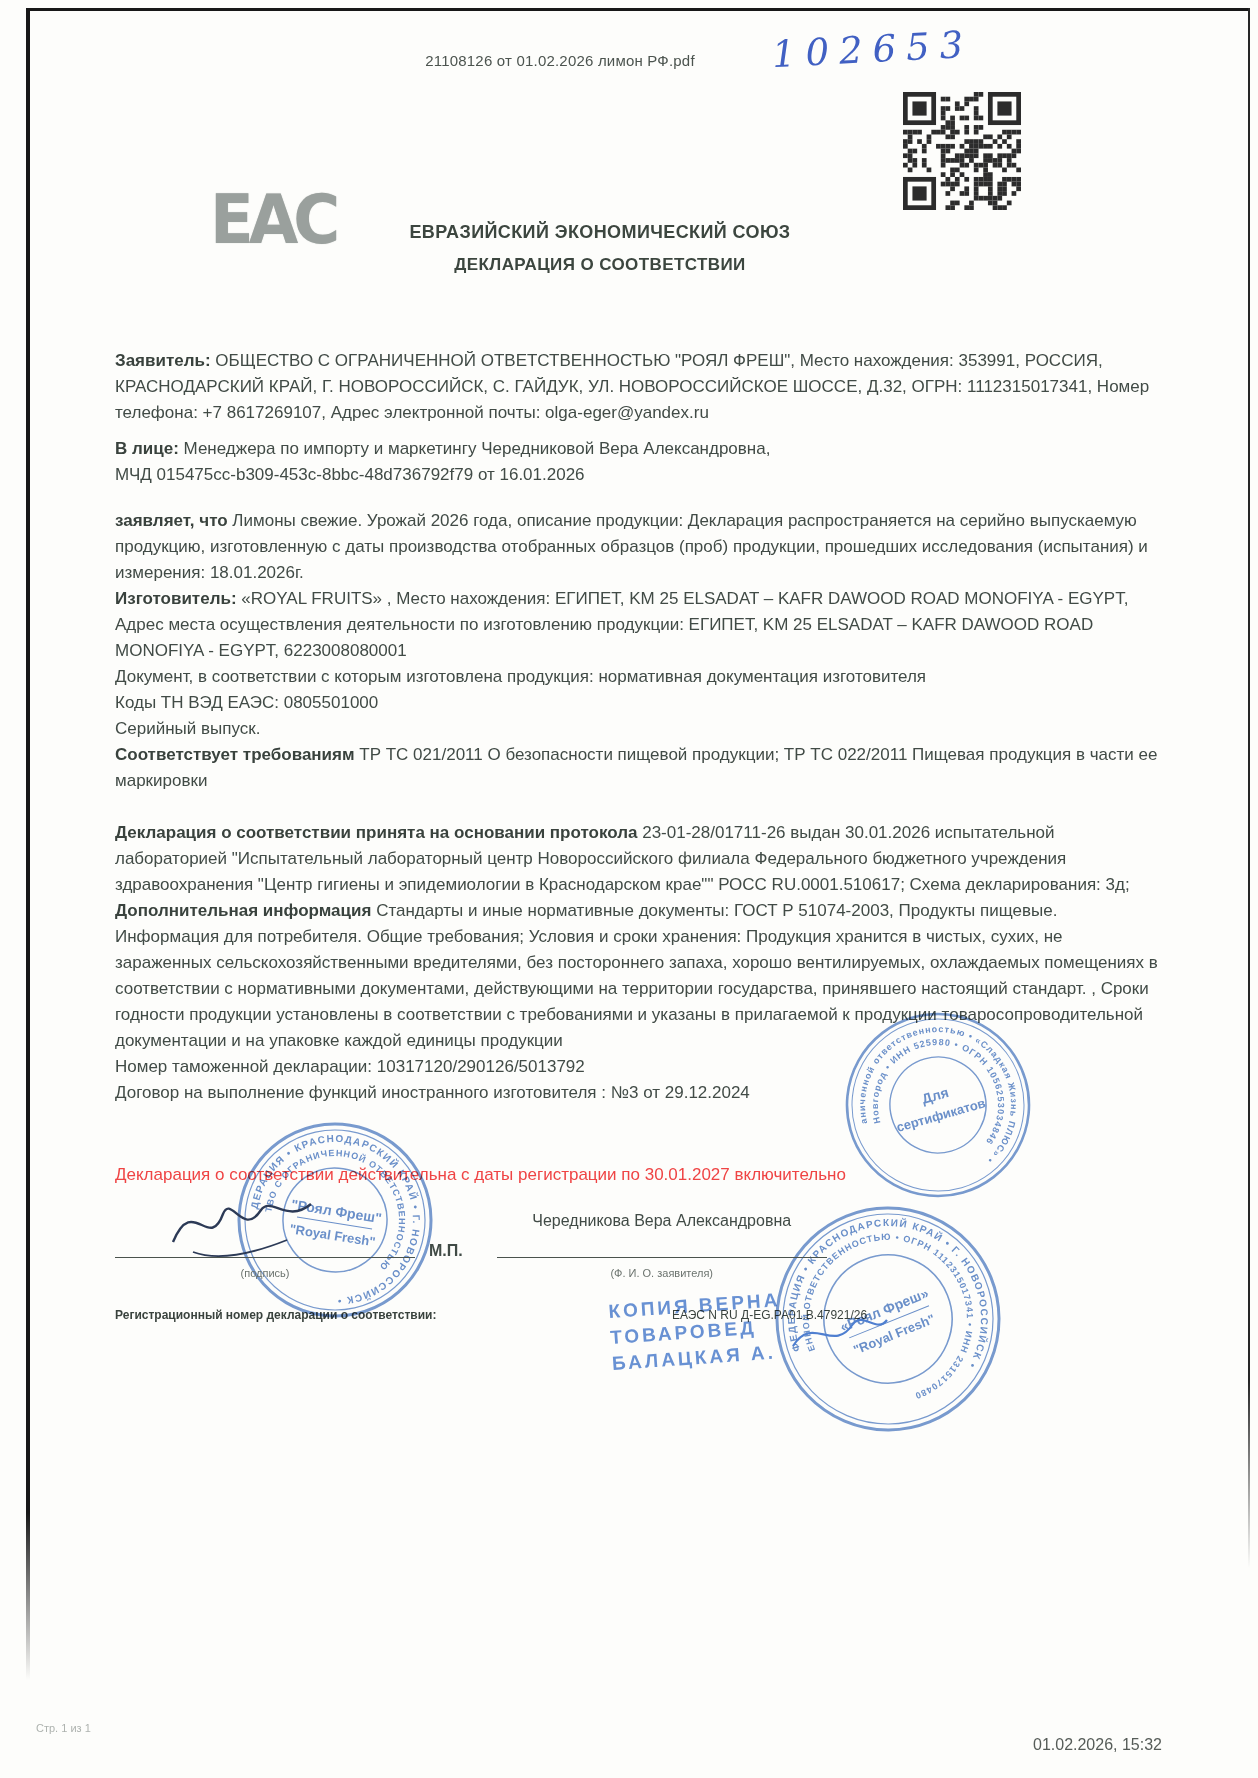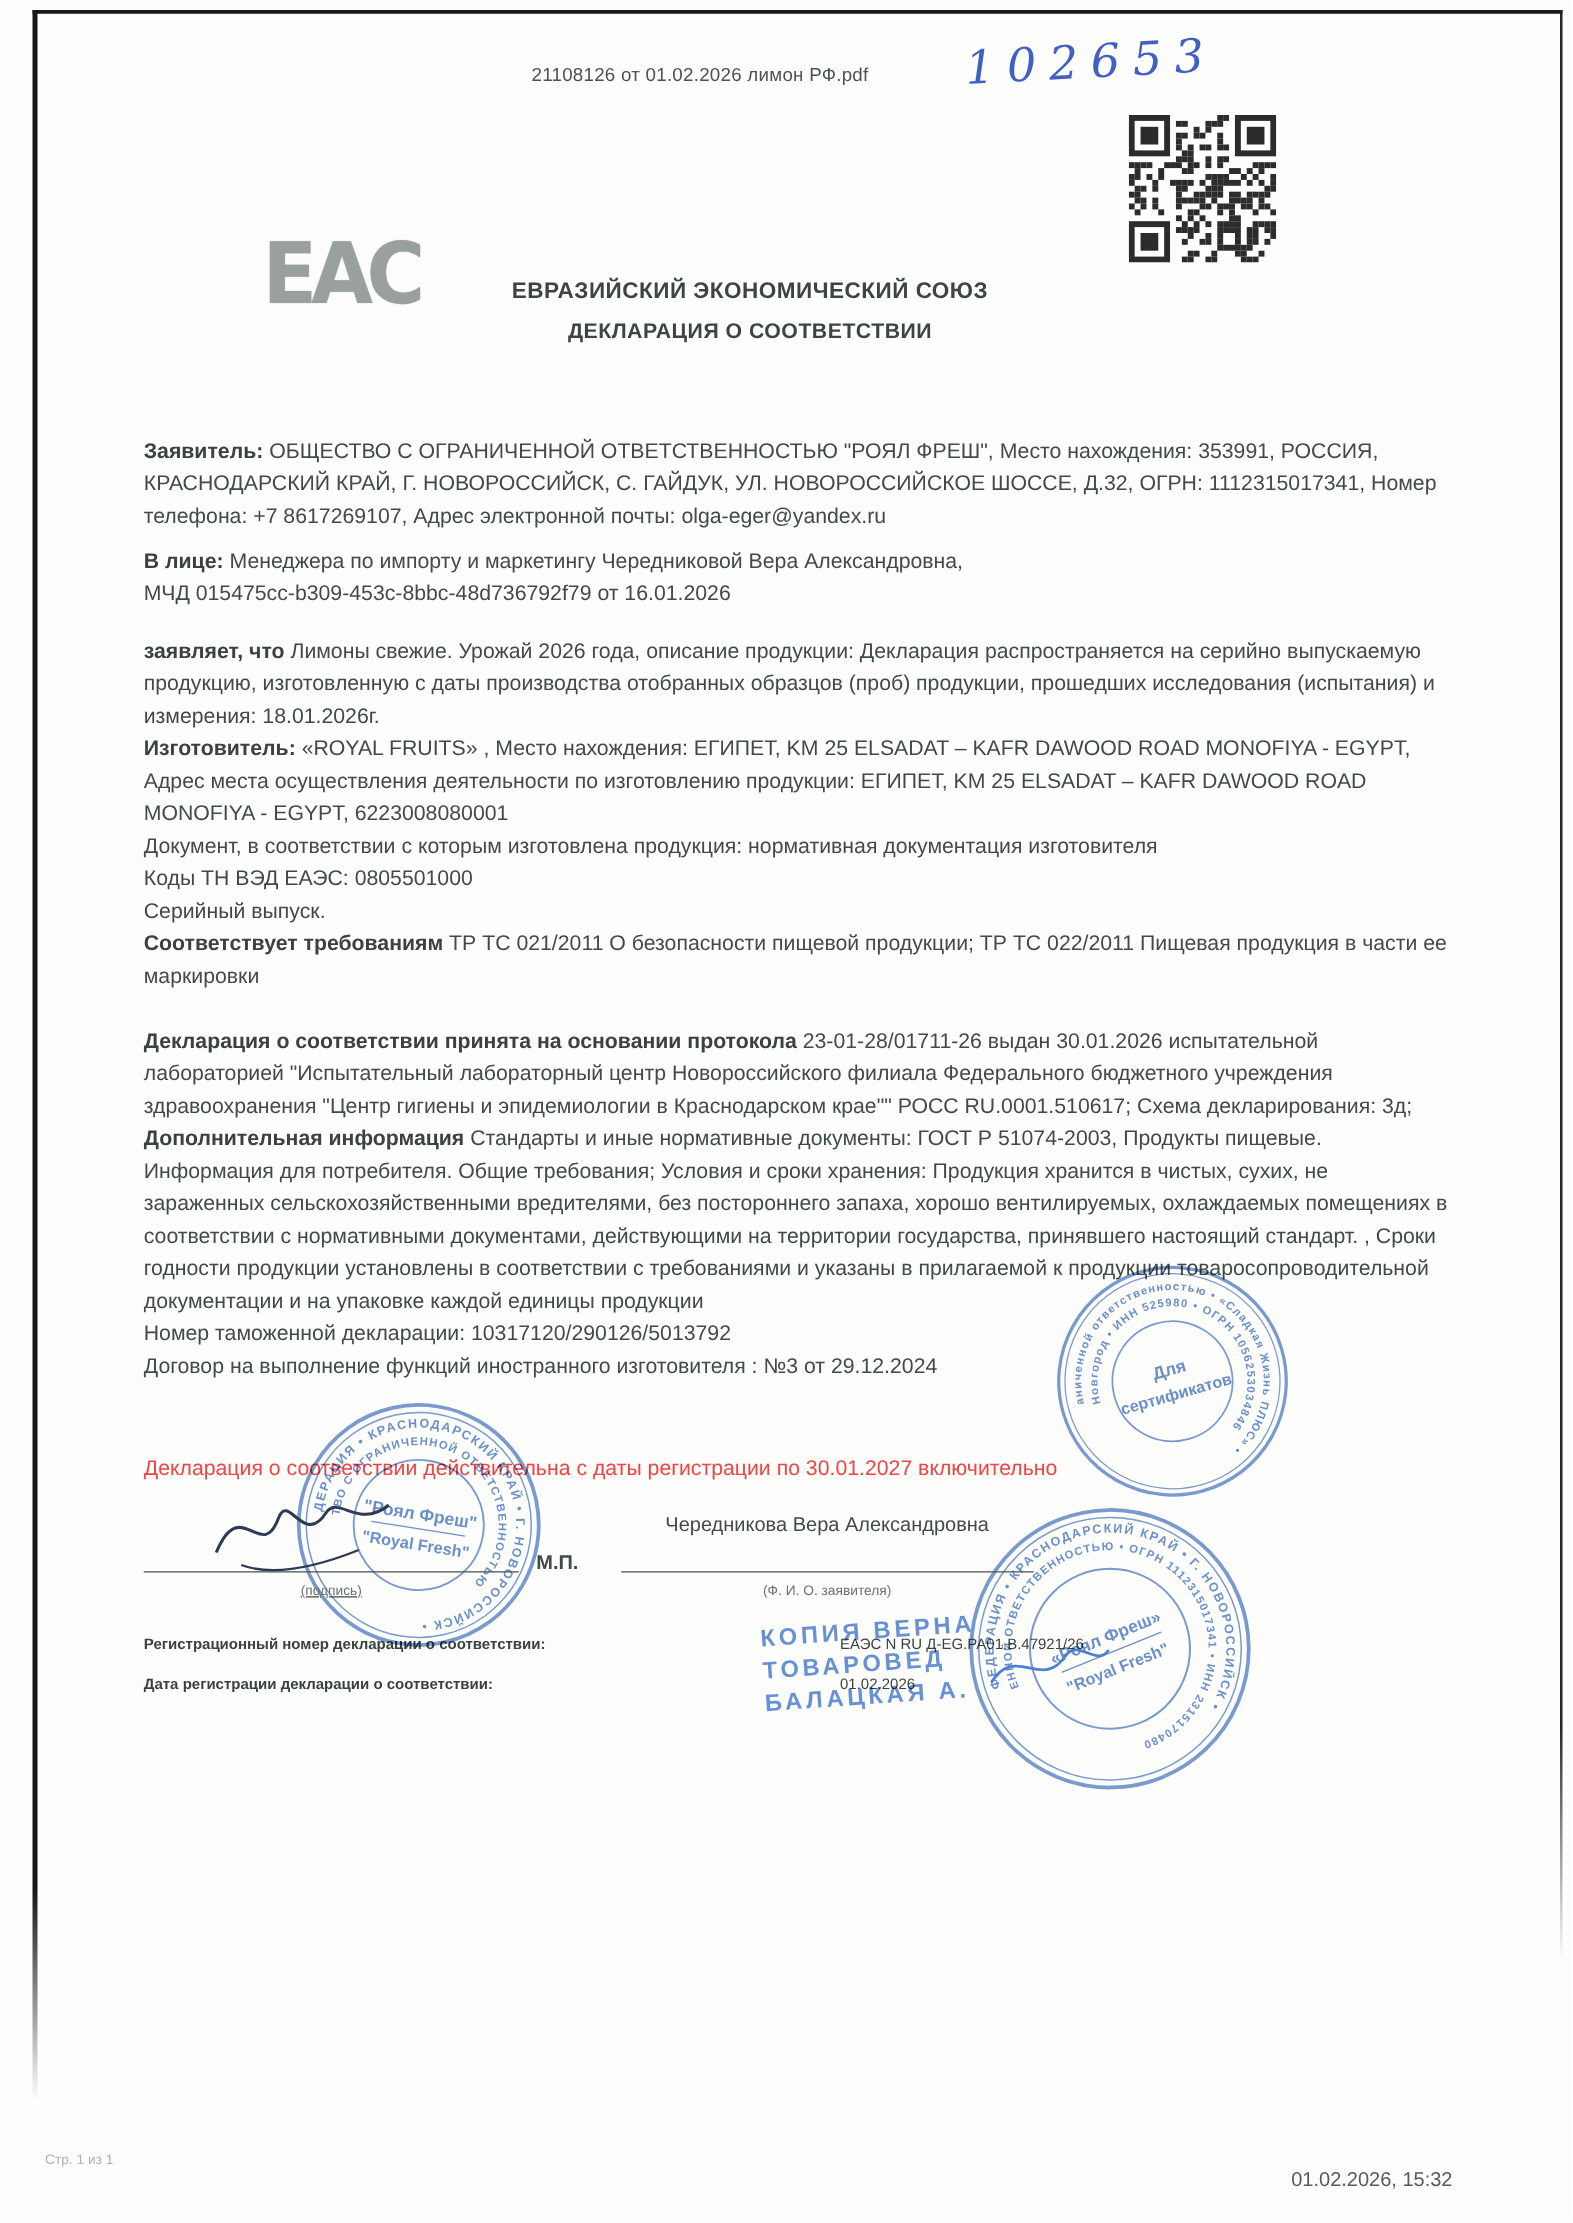--- a/index.html
+++ b/index.html
@@ -48,21 +48,21 @@
              font-size:17px; line-height:26px;margin-top:48px; }
   .content b { color:#39423d; }
   .p-applicant { margin-bottom:10px; }
   .p-inperson  { margin-bottom:20px; }
   .p-complies  { margin-bottom:26px; }
 
   .sign-section { position:relative; margin-top:56px; }
   .p-validity { font-weight:normal; color:#ef4444; margin-bottom:20px; width:1010px; }
 
   .sig-row { display:flex; align-items:flex-end; margin-bottom:16px; position:relative; z-index:2; }
-  .sig-left  { width:300px;text-decoration:underline; }
+  .sig-left  { width:300px; }
   .sig-right { width:330px; }
   .sig-line  { border-bottom:1.6px solid #4a534d; height:22px; }
   .sig-caption { text-align:center; font-size:11px; color:#6b736e; margin-top:2px; }
   .sig-mp { margin:0 34px 22px 14px; font-weight:bold; font-size:16px; }
   .sig-name { text-align:center; font-size:16px; margin-bottom:2px; }
 
   .reg-row { position:relative; height:32px; font-size:12px; }
   .reg-row b { color:#39423d; }
   .reg-val { position:absolute; left:557px; top:0; color:#39423d; }
 
@@ -364,24 +364,20 @@
           <div class="sig-name">Чередникова Вера Александровна</div>
           <div class="sig-line"></div>
           <div class="sig-caption">(Ф. И. О. заявителя)</div>
         </div>
       </div>
 
       <div class="reg-row">
         <b>Регистрационный номер декларации о соответствии:</b>
         <span class="reg-val">ЕАЭС N RU Д-EG.РА01.В.47921/26</span>
       </div>
-      <div class="reg-row">
-        <b>Дата регистрации декларации о соответствии:</b>
-        <span class="reg-val">01.02.2026</span>
-      </div>
 
       <svg class="stamp stamp-royal-small" width="200" height="200" viewBox="0 0 200 200">
         <defs>
           <path id="s1a" d="M100,100 m-78,0 a78,78 0 1,1 156,0 a78,78 0 1,1 -156,0"></path>
           <path id="s1b" d="M100,100 m-64,0 a64,64 0 1,1 128,0 a64,64 0 1,1 -128,0"></path>
         </defs>
         <circle class="ring" cx="100" cy="100" r="96" stroke-width="3"></circle>
         <circle class="ring" cx="100" cy="100" r="90" stroke-width="1.2"></circle>
         <circle class="ring" cx="100" cy="100" r="52" stroke-width="1.5"></circle>
         <text class="ringtext" text-anchor="middle"><textPath href="#s1a" startOffset="25%">РОССИЙСКАЯ ФЕДЕРАЦИЯ • КРАСНОДАРСКИЙ КРАЙ • Г. НОВОРОССИЙСК •</textPath></text>

